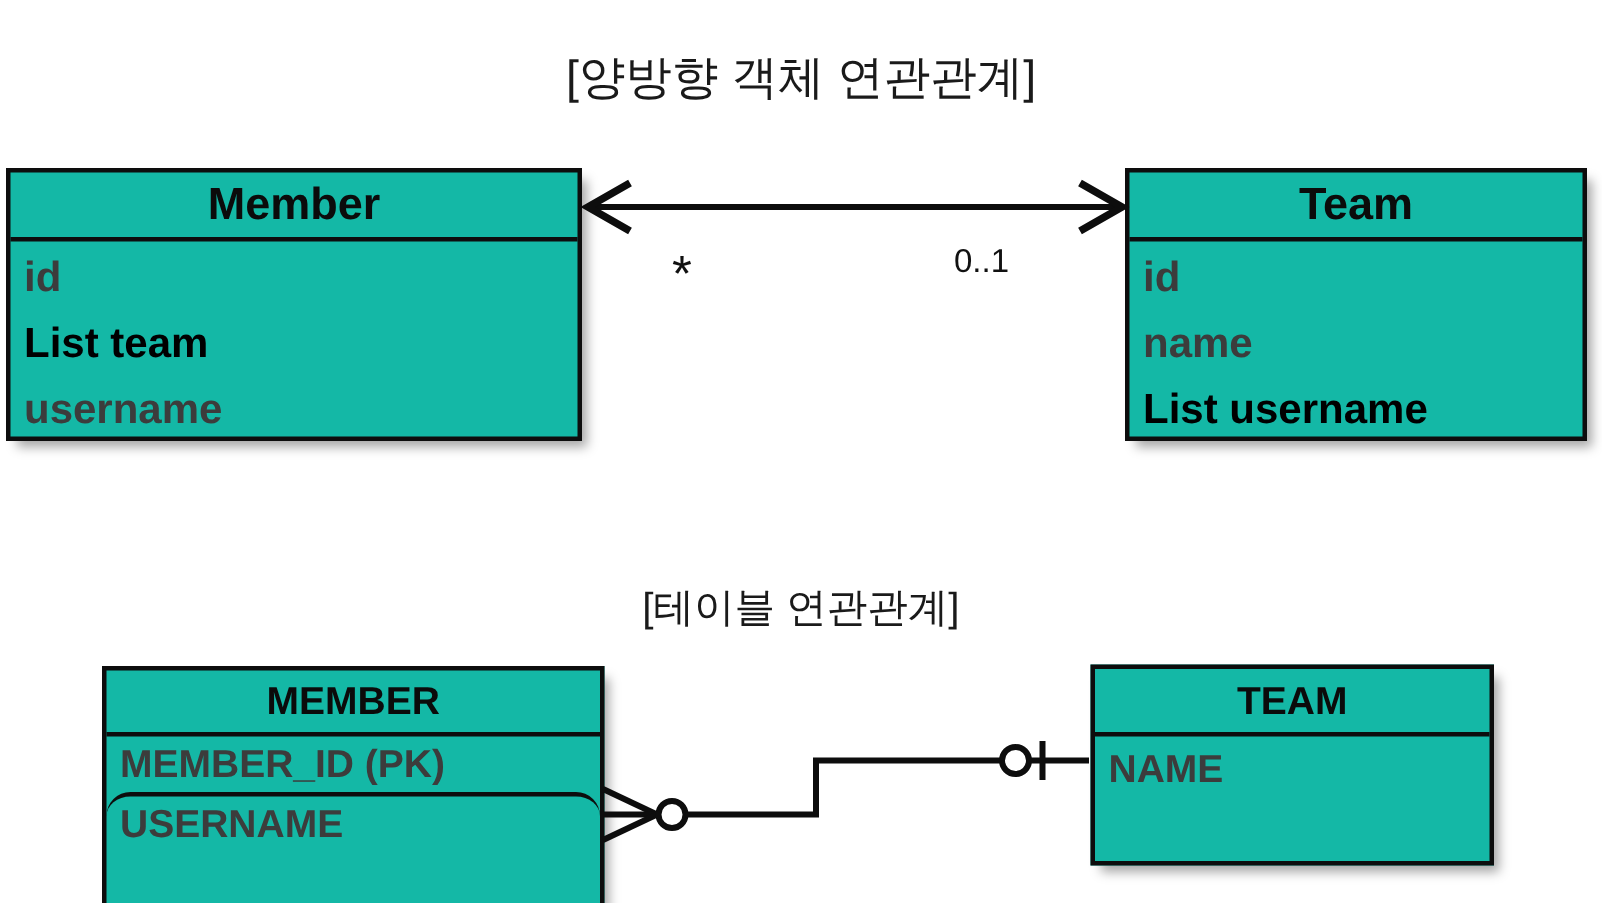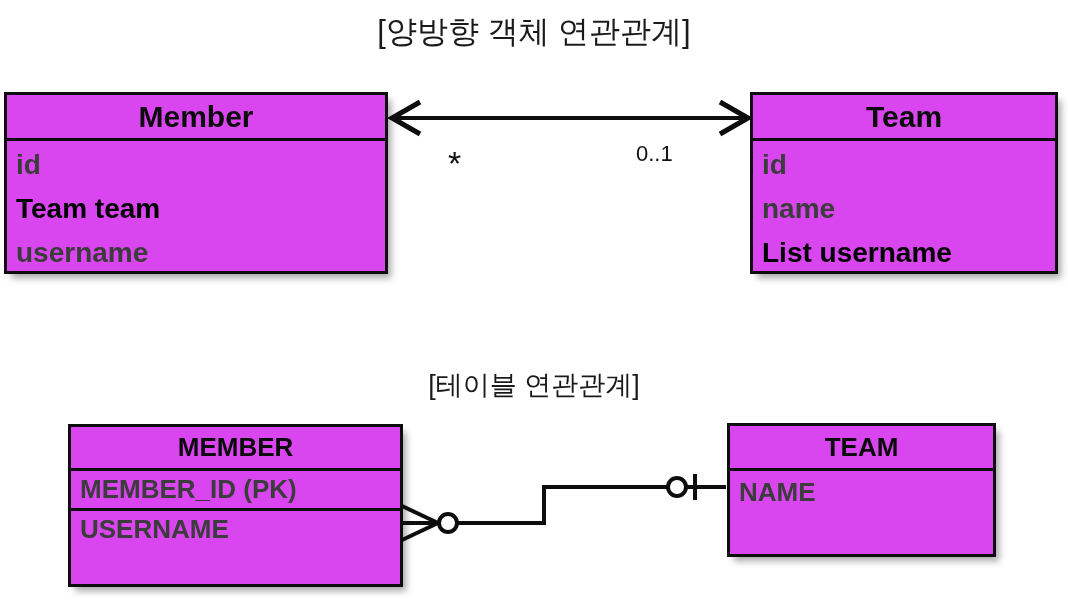--- a/index.html
+++ b/index.html
@@ -12,41 +12,42 @@
     height: 602px;
     position: relative;
     font-family: "Liberation Sans", "DejaVu Sans", sans-serif;
     overflow: hidden;
     color: #111111;
   }
 
   .stage {
     position: absolute;
     inset: 0;
+    margin-top: 20px;
   }
 
   
   .diagram-title {
     position: absolute;
     width: 100%;
     text-align: center;
     font-size: 31px;
     line-height: 1;
     color: #1a1a1a;
     letter-spacing: 0px;
     white-space: nowrap;
     font-weight: 400;
   }
   #title-object { top: 16px; }
   #title-table  { top: 372px; font-size: 27px; }
 
   
   .box {
     position: absolute;
-    background: #d946ef;
+    background: #14b8a6;
     border: 3px solid #0d0d0d;
     box-sizing: border-box;
     box-shadow: 5px 6px 7px -2px rgba(0,0,0,0.35);
   }
   .box-header {
     text-align: center;
     font-weight: 700;
     color: #0b0b0b;
     box-sizing: border-box;
     border-bottom: 3px solid #0d0d0d;
@@ -113,21 +114,21 @@
   #mult-one  { left: 636px; top: 143px; }
 
   
   #box-member-table {
     left: 68px; top: 424px; width: 335px; height: 163px;
   }
   #box-member-table .box-header {
     height: 44px;
     font-size: 26px;
   }
-  #box-member-table .box-section { padding-top: 0px; }
+  #box-member-table .box-section { padding-top: 0px; border-radius: 16px; }
   #box-member-table .attr { font-size: 26px; line-height: 37px; }
 
   #box-team-table {
     left: 727px; top: 423px; width: 269px; height: 134px;
   }
   #box-team-table .box-header {
     height: 45px;
     font-size: 26px;
   }
   #box-team-table .box-section { padding-top: 0px; }
@@ -146,21 +147,21 @@
 <body>
 
 <div class="stage">
 
   <div class="diagram-title" id="title-object">[양방향 객체 연관관계]</div>
 
   <div class="box" id="box-member-class">
     <div class="box-header">Member</div>
     <div class="box-section">
       <span class="attr">id</span>
-      <span class="attr bold">Team team</span>
+      <span class="attr bold">List team</span>
       <span class="attr">username</span>
     </div>
   </div>
 
   <div class="box" id="box-team-class">
     <div class="box-header">Team</div>
     <div class="box-section">
       <span class="attr">id</span>
       <span class="attr">name</span>
       <span class="attr bold">List username</span>

